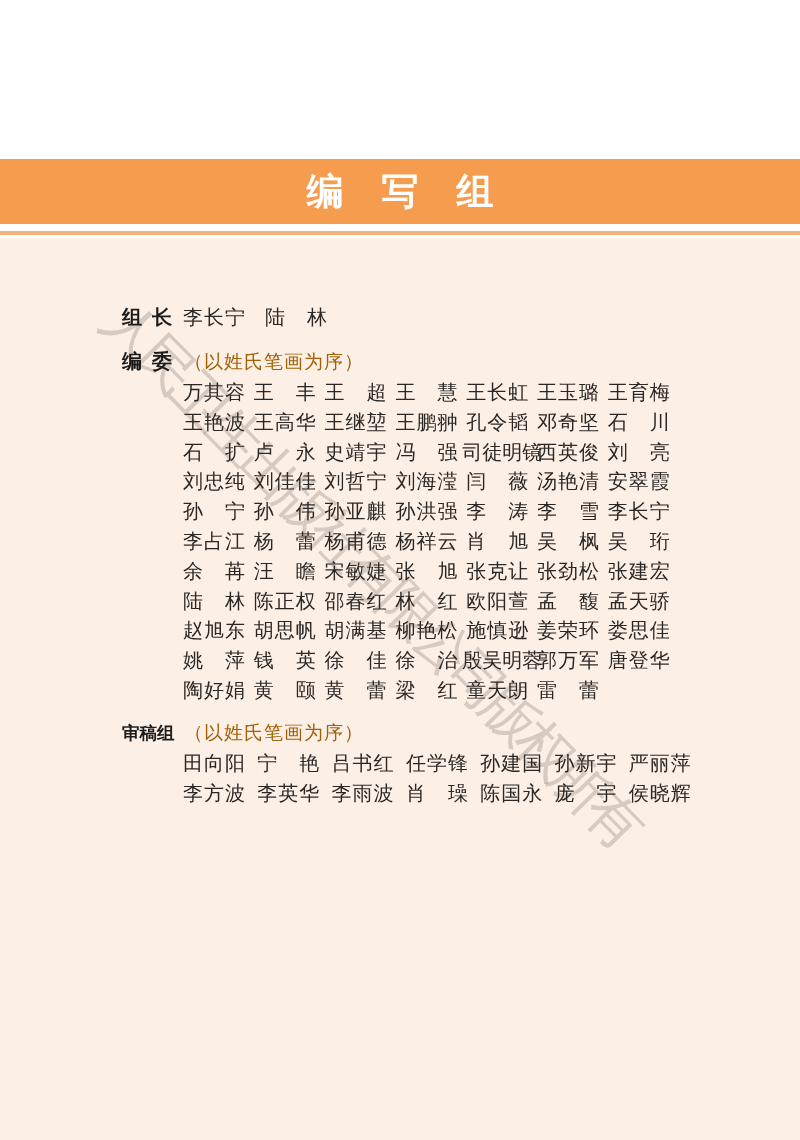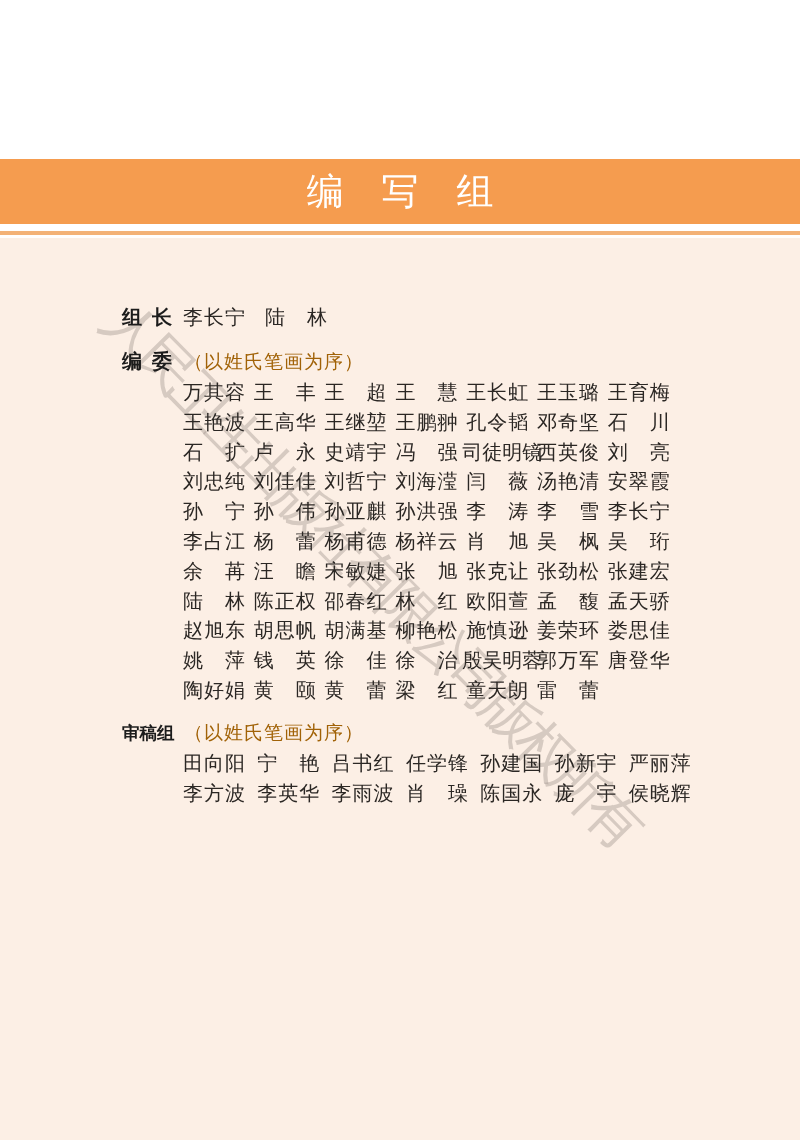--- a/index.html
+++ b/index.html
@@ -6,21 +6,21 @@
   body{
     width:800px;height:1140px;position:relative;overflow:hidden;
     background:#ffffff;
     font-family:"Liberation Serif","DejaVu Serif",serif;
   }
   .banner{
     position:absolute;left:0;top:159px;width:800px;height:65px;
     background:#f59c4f;display:flex;align-items:center;justify-content:center;
   }
   .banner-title{
-    color:#ffffff;font-size:37px;font-weight:normal;
+    color:#ffffff;font-size:37px;font-weight:bold;
     letter-spacing:38px;margin-right:-38px;line-height:1;
   }
   .accent-line{
     position:absolute;left:0;top:231px;width:800px;height:4px;background:#f3b277;
   }
   .sheet{
     position:absolute;left:0;top:238px;width:800px;height:902px;background:#fcefe5;
   }
   .watermark{
     position:absolute;left:140px;top:47px;z-index:0;

